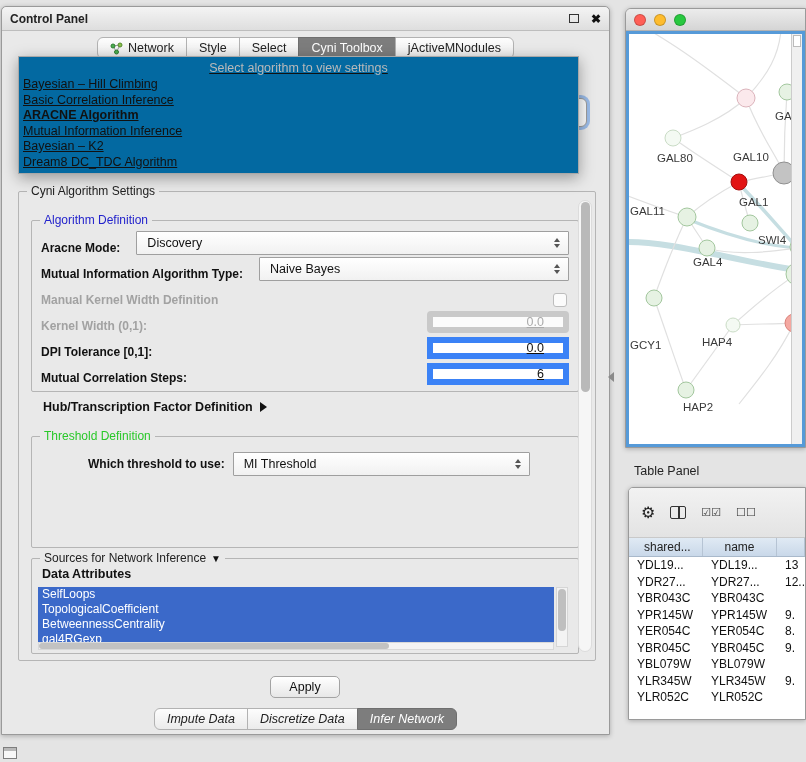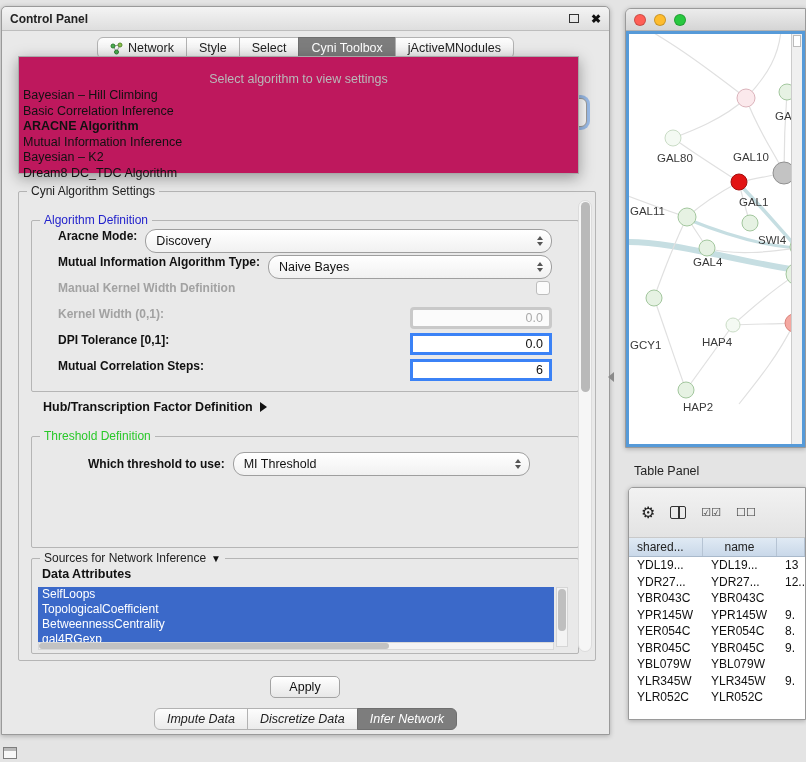--- a/index.html
+++ b/index.html
@@ -24,51 +24,51 @@
   .seg-tab { height:22px; padding:0 12px; border:1px solid #b2b2b2; margin-left:-1px;
     background:linear-gradient(#fdfdfd,#ebebeb); font-size:12.5px; color:#222;
     display:flex; align-items:center; gap:5px; white-space:nowrap; }
   .seg-tab.first { border-radius:6px 0 0 6px; margin-left:0; }
   .seg-tab.last { border-radius:0 6px 6px 0; }
   .seg-tab.selected { background:#7d7d7d; color:#fff; border-color:#6f6f6f; }
 
   .focus-combo { position:absolute; left:19px; top:91px; width:566px; height:29px; border-radius:6px;
     background:#fbfbfb; border:1px solid #9c9c9c; box-shadow:0 0 0 3px rgba(112,163,230,.65); z-index:40; }
 
-  .popup { position:absolute; left:16px; top:49px; width:561px; height:118px; background:#be185d;
-    border:1px solid #a8a8a8; box-shadow:0 4px 14px rgba(0,0,0,.35); z-index:60; padding-top:14px; }
+  .popup { position:absolute; left:16px; top:49px; width:561px; height:118px; background:#0369a1;
+    border:1px solid #a8a8a8; box-shadow:0 4px 14px rgba(0,0,0,.35); z-index:60; padding-top:3px;text-decoration:underline; }
   .popup-placeholder { text-align:center; color:#b9b9b9; font-size:12.5px; height:17px; line-height:17px; }
   .popup-item { padding-left:4px; font-size:12.5px; height:15.5px; line-height:15.5px; }
   .popup-item.selected { font-weight:bold; }
 
   .group { position:absolute; border:1px solid #b5b5b5; border-radius:2px; }
   .group-title { position:absolute; top:-8px; left:8px; background:#e9e9e9; padding:0 4px;
     font-size:12px; color:#222; white-space:nowrap; display:flex; align-items:center; gap:5px; }
   .group-title .t-blue { color:#2323cc; }
   .group-title .t-green { color:#29c829; }
   .tri { font-size:10px; color:#111; }
 
   #settings-group { left:16px; top:184px; width:578px; height:470px; }
   .set-vscroll { position:absolute; right:3px; top:8px; width:14px; height:452px;
     background:#f6f6f6; border:1px solid #dcdcdc; border-radius:7px; }
   .set-vthumb { position:absolute; left:1.5px; top:1px; width:9px; height:190px; background:#b9b9b9; border-radius:5px; }
 
   #alg-group { left:12px; top:28px; width:548px; height:172px; }
-  .frow { display:flex; align-items:flex-start; gap:8px; height:26px; margin:0 26px; }
+  .frow { display:flex; align-items:flex-end; gap:16px; height:26px; margin:0 9px; }
   .frow.first { margin-top:8px; }
   .flabel { font-weight:bold; font-size:12px; color:#111; white-space:nowrap; }
   .flabel.disabled { color:#a2a2a2; }
   .spacer { flex:1; }
   .combo { flex:1; height:24px; background:linear-gradient(#ffffff,#f1f1f1); border:1px solid #9f9f9f;
-    border-radius:11px; display:flex; align-items:center; padding:0 6px 0 10px; font-size:12.5px; }
+    border-radius:1px; display:flex; align-items:center; padding:0 6px 0 10px; font-size:12.5px; }
   .combo .arrows { margin-left:auto; display:flex; flex-direction:column; gap:2px; padding-right:2px; }
   .arrow-up { width:0; height:0; border-left:3.5px solid transparent; border-right:3.5px solid transparent; border-bottom:4px solid #555; }
   .arrow-dn { width:0; height:0; border-left:3.5px solid transparent; border-right:3.5px solid transparent; border-top:4px solid #555; }
-  .tfield { width:142px; height:22px; background:#fff; border:3px solid #3b82f6;
-    display:flex; align-items:center; justify-content:flex-end; padding:0 6px; font-size:12.5px; }
+  .tfield { width:142px; height:22px; background:#fff; border:6px solid #3b82f6;
+    display:flex; align-items:center; justify-content:flex-end; padding:0 19px; font-size:12.5px;text-decoration:underline; }
   .tfield.rounded { border-radius:4px; }
   .tfield.disabled { color:#ababab; border-color:#c9c9c9; background:#fbfbfb; }
   .checkbox { width:14px; height:14px; border:1px solid #bdbdbd; border-radius:3px; background:#fbfbfb; margin-right:2px; }
 
   .hub-row { position:absolute; left:24px; top:208px; display:flex; align-items:center; gap:7px;justify-content:flex-end; }
   .hub-row .flabel { font-size:12.5px; }
   .tri-solid { width:0; height:0; border-top:5px solid transparent; border-bottom:5px solid transparent; border-left:7px solid #111; }
 
   #threshold-group { left:12px; top:244px; width:548px; height:112px; }
   .which-row { display:flex; align-items:center; gap:8px; height:26px; margin:14px 48px 0 56px; }
@@ -110,21 +110,21 @@
   
   .table-panel-label { position:absolute; left:634px; top:464px; font-size:12.5px; color:#222; }
   #table-window { left:628px; top:487px; width:178px; height:233px; border-radius:5px 0 0 0; overflow:hidden; background:#ececec; }
   .tbl-toolbar { height:50px; display:flex; align-items:center; gap:15px; padding:0 12px;
     border-bottom:1px solid #c9c9c9; background:linear-gradient(#f2f2f2,#e3e3e3); }
   .tool-gear { font-size:16px; color:#222; line-height:1; }
   .tool-columns { width:16px; height:13px; border:1.5px solid #333; border-radius:2px; position:relative; }
   .tool-columns::after { content:""; position:absolute; left:50%; top:0; bottom:0; width:1.5px; background:#333; }
   .tool-checks { font-size:11px; color:#333; letter-spacing:0; }
   .tbl-header { display:flex; height:19px; background:linear-gradient(#e0eaf4,#c9d8e9); border-bottom:1px solid #a9b9cb; }
-  .th { font-size:12px; display:flex; align-items:center; padding-left:8px; border-right:1px solid #b6c4d4; color:#222; overflow:hidden; white-space:nowrap; }
+  .th { font-size:12px; display:flex; align-items:center; padding-left:15px; border-right:1px solid #b6c4d4; color:#222; overflow:hidden; white-space:nowrap; }
   .c1 { width:74px; } .c2 { width:74px; } .c3 { flex:1; }
   .th.c2 { justify-content:center; padding-left:0; }
   .tbl-rows { background:#fff; position:absolute; top:69px; bottom:0; left:0; right:0; overflow:hidden; }
   .tr { display:flex; height:16.5px; align-items:center; }
   .td { font-size:12px; padding-left:8px; overflow:hidden; white-space:nowrap; }
 
   .mini-win { position:absolute; left:3px; top:747px; width:14px; height:12px; border:1px solid #7d7d7d; background:#f7f7f7; }
   .mini-win::before { content:""; display:block; height:3px; background:#b9b9b9; }
 </style>
 </head>

